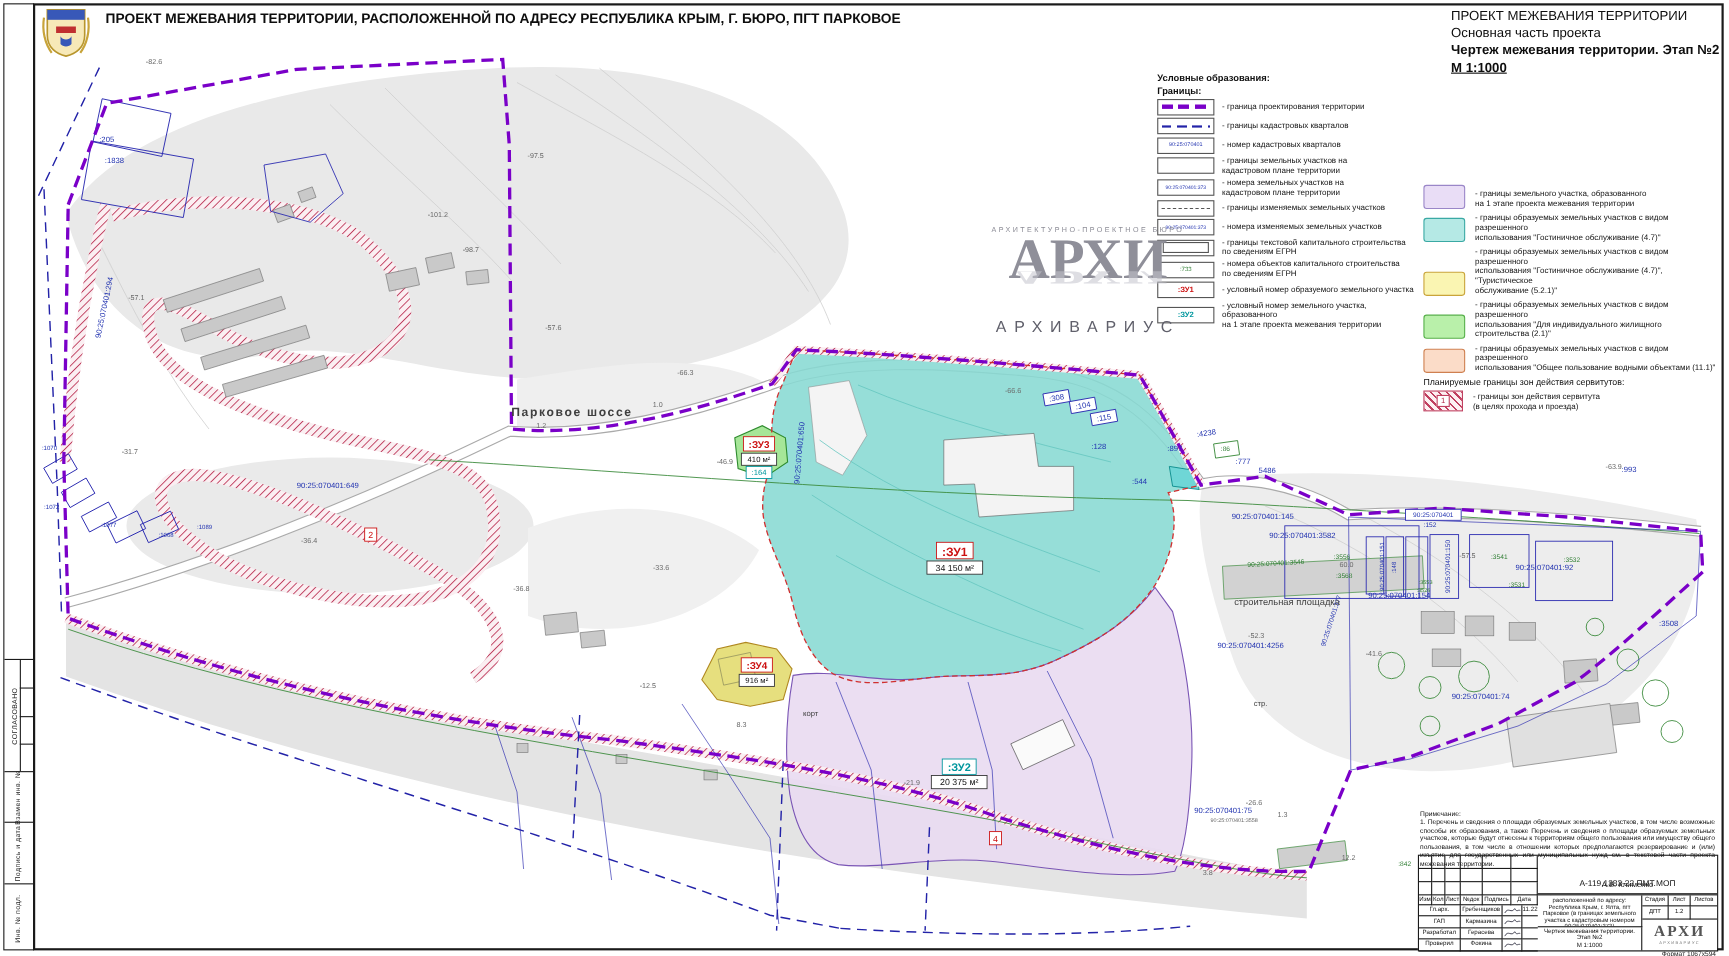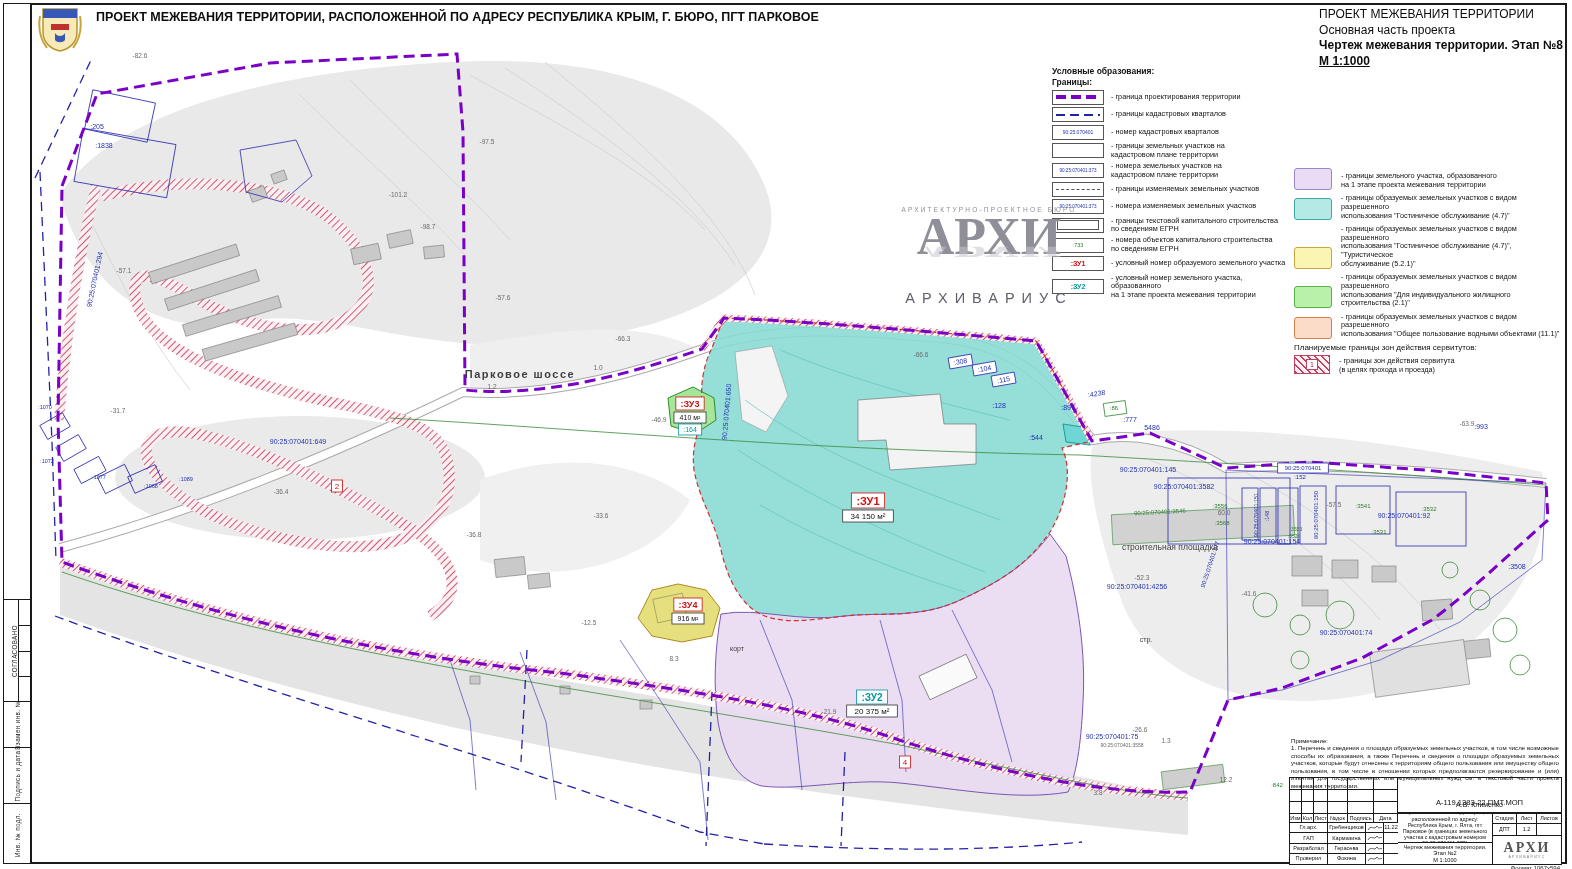--- a/index.html
+++ b/index.html
@@ -332,21 +332,21 @@
   <path d="M18,27 C20,31 26,31 28,27 L28,34 C26,37 20,37 18,34 Z" fill="#3858b8"></path>
   <path d="M3,10 C1,22 4,34 10,42" fill="none" stroke="#c8a43a" stroke-width="2"></path>
   <path d="M43,10 C45,22 42,34 36,42" fill="none" stroke="#c8a43a" stroke-width="2"></path>
 </svg>
 <div id="hdrL" data-interactable="false">
   <div data-interactable="false">ПРОЕКТ МЕЖЕВАНИЯ ТЕРРИТОРИИ, РАСПОЛОЖЕННОЙ ПО АДРЕСУ РЕСПУБЛИКА КРЫМ, Г. БЮРО, ПГТ ПАРКОВОЕ</div>
 </div>
 <div id="hdrR" data-interactable="false">
   <div data-interactable="false">ПРОЕКТ МЕЖЕВАНИЯ ТЕРРИТОРИИ</div>
   <div data-interactable="false">Основная часть проекта</div>
-  <div class="bld" data-interactable="false">Чертеж межевания территории. Этап №8</div>
+  <div class="bld" data-interactable="false">Чертеж межевания территории. Этап №2</div>
   <div class="bld und" data-interactable="false">М 1:1000</div>
 </div>
 
 <div id="legL" data-interactable="false">
   <div class="leg-title" data-interactable="false">Условные образования:</div>
   <div class="leg-title" data-interactable="false">Границы:</div>
   <div id="legL-rows">
       <div class="lrow" data-interactable="false">
         <div class="sym" data-interactable="false">
           <div class="pdash"></div>

